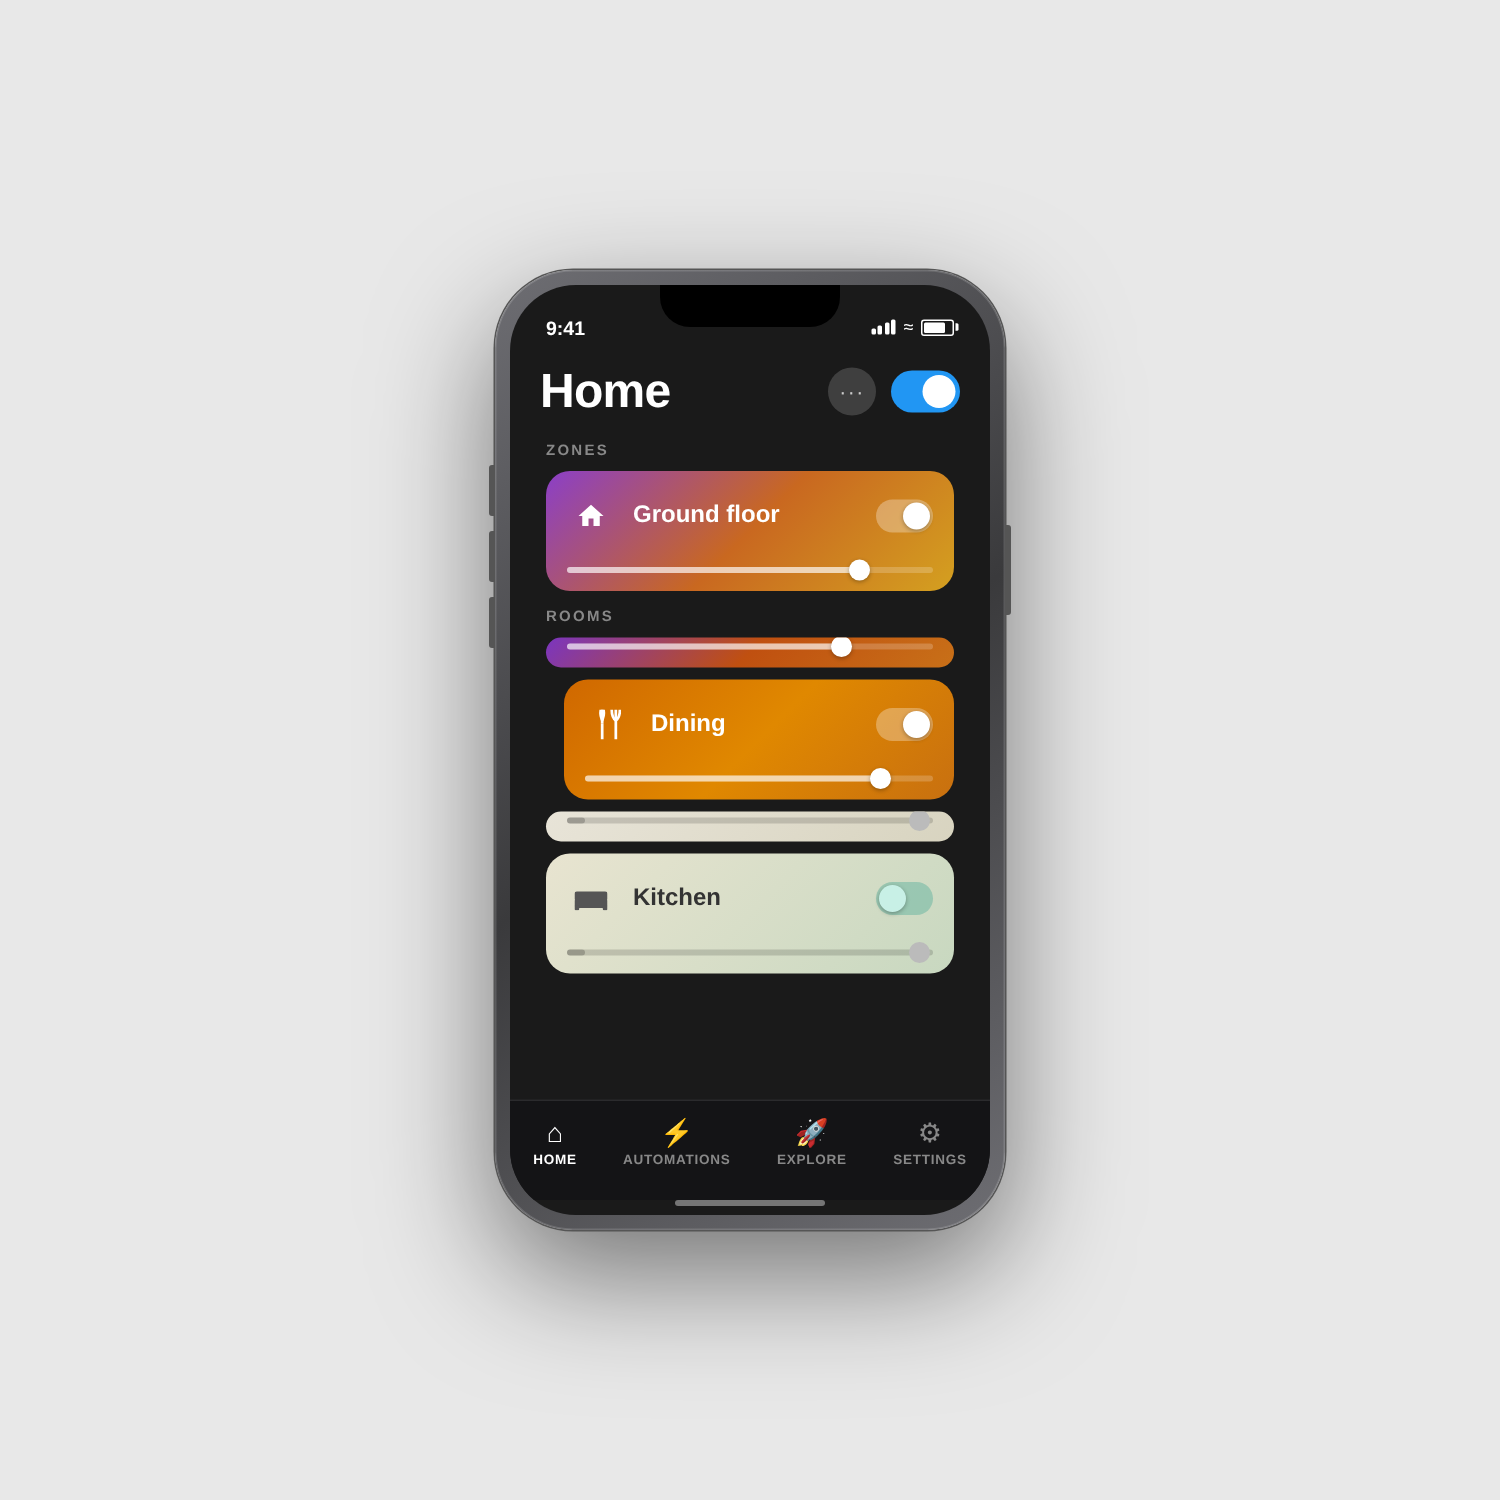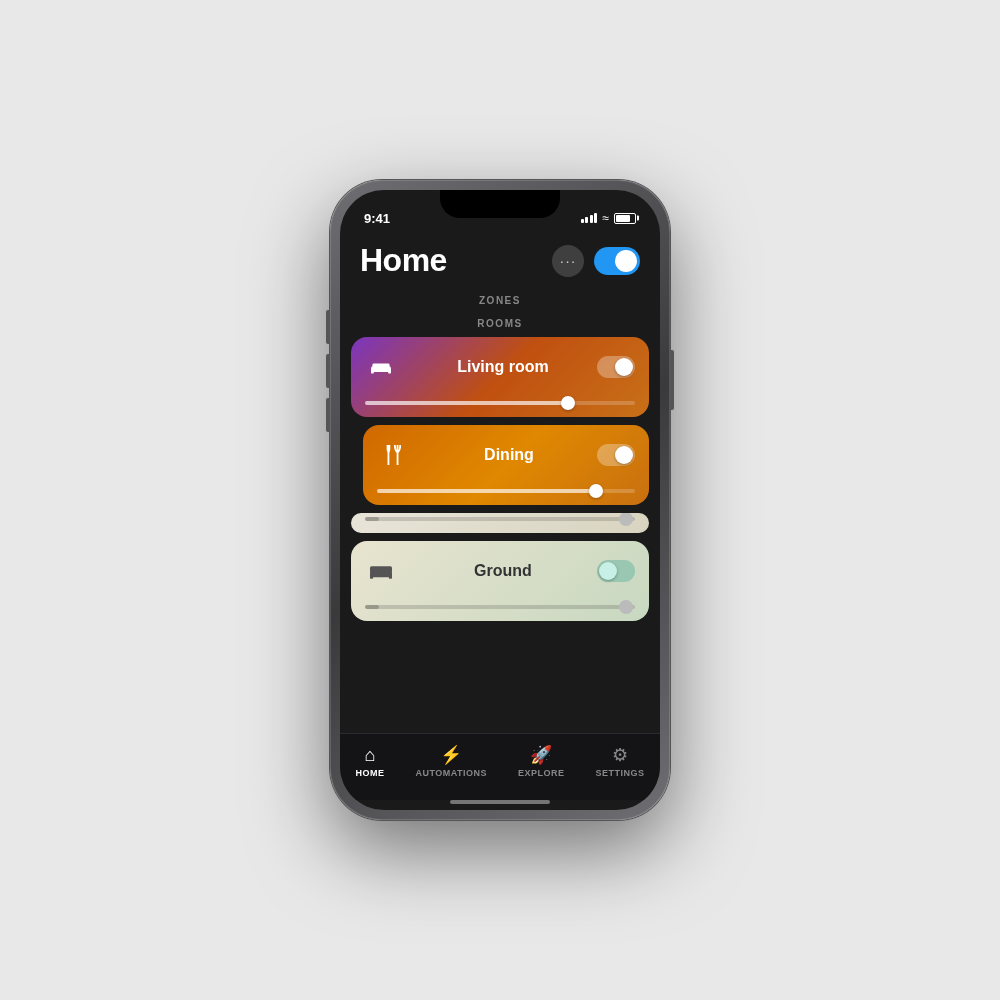--- a/index.html
+++ b/index.html
@@ -199,23 +199,22 @@
       top: 3px;
       width: 22px;
       height: 22px;
       background: white;
       border-radius: 50%;
     }
 
     .scroll-area {
       flex: 1;
       overflow-y: auto;
-      padding: 0 11px;
+      padding: 0 24px;
       scrollbar-width: none;
-      text-align: center;
     }
     .scroll-area::-webkit-scrollbar { display: none; }
 
     .section-label {
       color: #888;
       font-size: 10px;
       font-weight: 600;
       letter-spacing: 1.5px;
       text-transform: uppercase;
       margin-bottom: 8px;
@@ -425,39 +424,44 @@
             <span class="more-dots">···</span>
           </div>
           <div class="master-toggle"></div>
         </div>
       </div>
 
       <div class="scroll-area">
 
         <div class="section-label">ZONES</div>
 
+        <div class="zone-card card-ground-floor">
+          <div class="card-main">
+            <div class="card-icon">
+              <svg width="20" height="20" viewBox="0 0 24 24" fill="white">
+                <path d="M10 20v-6h4v6h5v-8h3L12 3 2 12h3v8z"></path>
+              </svg>
+            </div>
+            <span class="card-name">Ground floor</span>
+            <div class="toggle on">
+              <div class="toggle-thumb"></div>
+            </div>
+          </div>
+          <div class="card-slider-row">
+            <div class="slider-track">
+              <div class="slider-fill" style="width: 80%"></div>
+              <div class="slider-thumb" style="right: calc(20% - 7px)"></div>
+            </div>
+          </div>
+        </div>
 
         <div class="rooms-section">
           <div class="section-label">ROOMS</div>
 
           <div class="zone-card card-living-room" style="margin-bottom:8px">
-            <div class="card-main">
-              <div class="card-icon">
-                <svg width="20" height="14" viewBox="0 0 28 18" fill="white">
-                  <rect x="0" y="8" width="28" height="8" rx="3"></rect>
-                  <rect x="2" y="4" width="24" height="6" rx="2"></rect>
-                  <rect x="0" y="12" width="4" height="6" rx="1"></rect>
-                  <rect x="24" y="12" width="4" height="6" rx="1"></rect>
-                </svg>
-              </div>
-              <span class="card-name">Living room</span>
-              <div class="toggle on">
-                <div class="toggle-thumb"></div>
-              </div>
-            </div>
             <div class="card-slider-row">
               <div class="slider-track">
                 <div class="slider-fill" style="width: 75%"></div>
                 <div class="slider-thumb" style="right: calc(25% - 7px)"></div>
               </div>
             </div>
           </div>
 
           <div class="zone-card card-dining" style="margin-bottom:8px">
             <div class="card-main">
@@ -497,21 +501,21 @@
               <div class="card-icon">
                 <svg width="22" height="16" viewBox="0 0 28 20" fill="#555">
                   <rect x="0" y="10" width="28" height="8" rx="2"></rect>
                   <rect x="4" y="6" width="8" height="6" rx="2"></rect>
                   <rect x="16" y="6" width="8" height="6" rx="2"></rect>
                   <rect x="0" y="16" width="4" height="4" rx="1"></rect>
                   <rect x="24" y="16" width="4" height="4" rx="1"></rect>
                   <rect x="0" y="4" width="28" height="8" rx="2"></rect>
                 </svg>
               </div>
-              <span class="card-name">Ground</span>
+              <span class="card-name">Kitchen</span>
               <div class="toggle off" style="background: rgba(100,180,160,0.5)">
                 <div class="toggle-thumb" style="right: 2px; background: rgba(200,240,230,1);"></div>
               </div>
             </div>
             <div class="card-slider-row">
               <div class="slider-track" style="background:rgba(0,0,0,0.15)">
                 <div class="slider-fill" style="width: 5%; background: rgba(0,0,0,0.2)"></div>
                 <div class="slider-thumb" style="right: 2px; background: #bbb; box-shadow: none;"></div>
               </div>
             </div>

